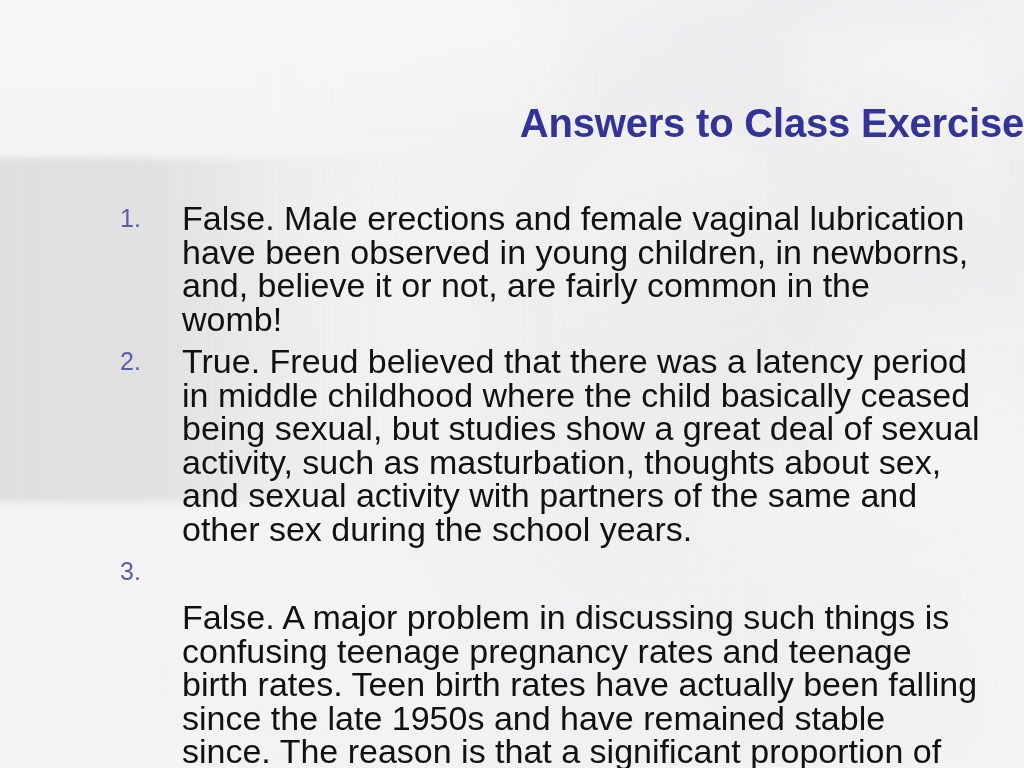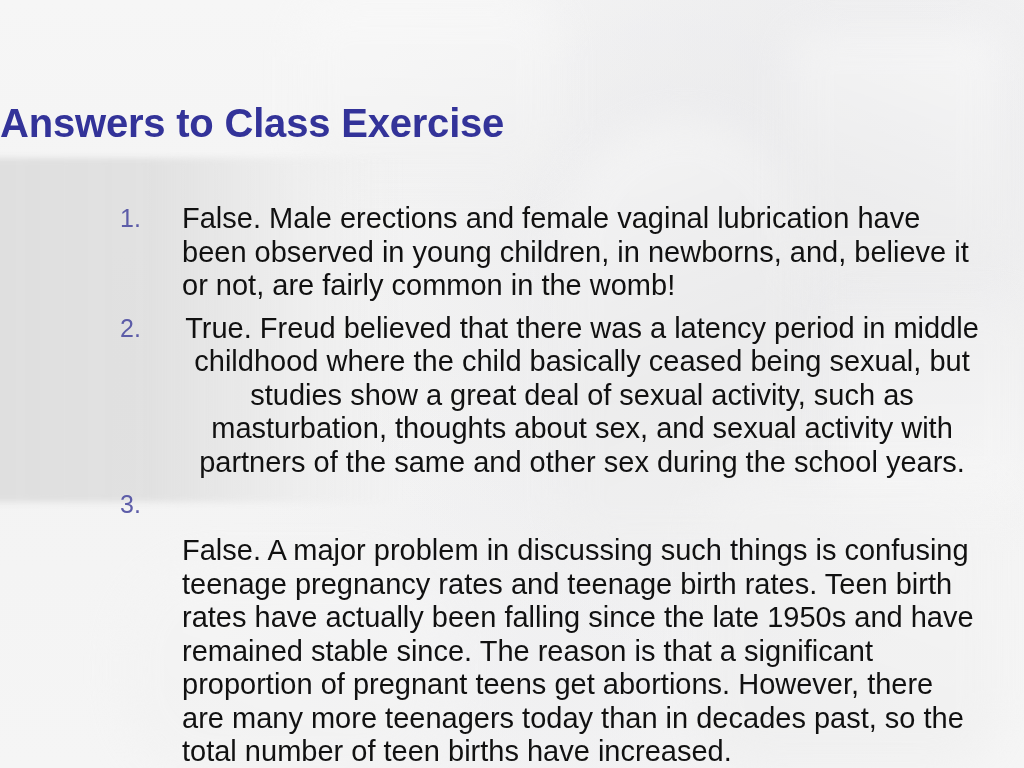--- a/index.html
+++ b/index.html
@@ -98,21 +98,21 @@
                 rgba(244,244,244,0.0) 100%);
     filter: blur(3px);
   }
 
   
   .title {
     position: absolute;
     left: 0;
     top: 74px;
     width: 1024px;
-    text-align: left;
+    text-align: right;
     font-size: 40px;
     font-weight: bold;
     line-height: 1.1;
     color: #333399;
     letter-spacing: -0.2px;
     white-space: nowrap;
   }
 
   
   .body-list {
@@ -134,29 +134,29 @@
     margin-left: 80px;
     font-size: 25px;
     line-height: 33.5px;
     color: #5c5ca8;
     text-align: left;
   }
 
   .answer-text {
     flex: 0 1 auto;
     max-width: 800px;
-    font-size: 29px;
+    font-size: 34px;
     line-height: 33.5px;
     color: #111111;
     text-align: left;
     text-rendering: optimizeLegibility;
   }
 
   .answer-item[data-index="1"] .answer-text { max-width: 795px; }
-  .answer-item[data-index="2"] .answer-text { max-width: 800px; text-align: center; }
+  .answer-item[data-index="2"] .answer-text { max-width: 800px; }
   .answer-item[data-index="3"] .answer-text { max-width: 796px; margin-top: 46px; }
 </style>
 </head>
 <body>
 
 <div class="slide">
 
   <div class="bg-layer">
     <div class="bg-wash"></div>
     <div class="bg-shape s6"></div>

